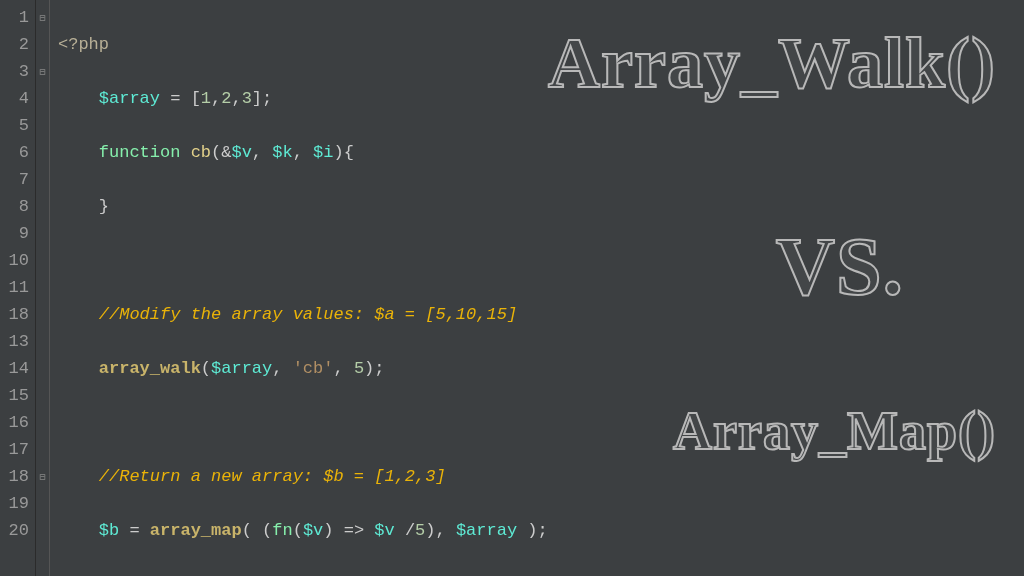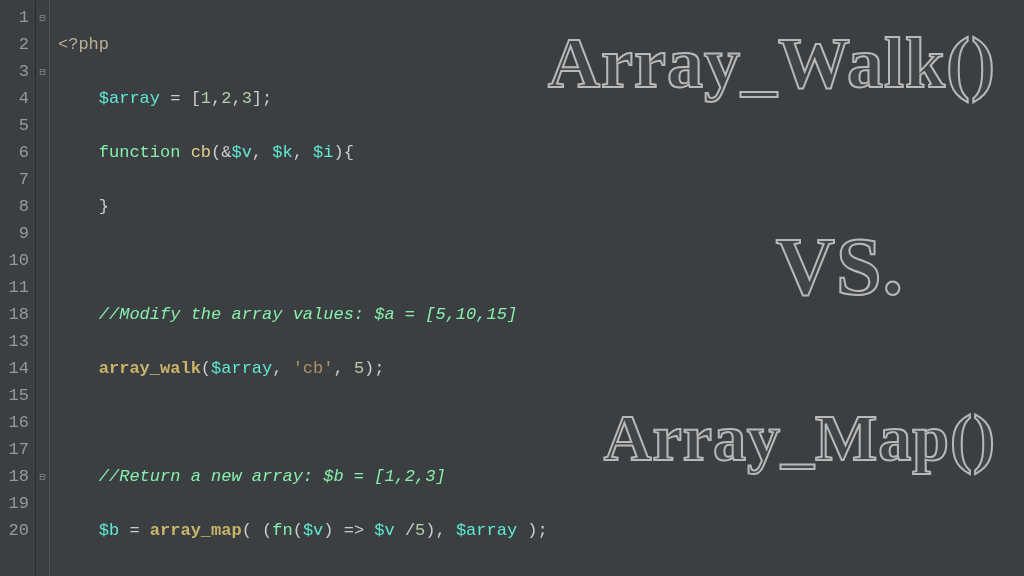--- a/index.html
+++ b/index.html
@@ -48,36 +48,36 @@
 
   
   .kw   { color: #86efac; }          
   .tag  { color: #b8b097; }          
   .var  { color: #5eead4; }          
   .func { color: #e2d18a; margin-top: 48px; }          
   .call { color: #c9b46a; font-weight: bold; } 
   .num  { color: #b5cea8; }          
   .str  { color: #b18f64; }          
   .op   { color: #cccccc; }
-  .comm { color: #86efac; font-style: italic; }
+  .comm { color: #eab308; font-style: italic; }
 
   
   .overlay {
     position: absolute;
     font-family: Georgia, "Times New Roman", serif;
     font-weight: 900;
     color: rgba(255,255,255,0.04);
     -webkit-text-stroke: 2px #b8b8b8;
     pointer-events: none;
     letter-spacing: 1px;
     white-space: nowrap;
   }
   .ov1 { top: 22px;  right: 28px; font-size: 72px; }
   .ov2 { top: 220px; right: 120px; font-size: 82px; }
-  .ov3 { top: 400px; right: 28px;  font-size: 66px; }
+  .ov3 { top: 400px; right: 28px;  font-size: 54px; }
 </style>
 </head>
 <body>
 
 <div class="gutter">
   <div class="gut-ln">1</div>
   <div class="gut-ln">2</div>
   <div class="gut-ln">3</div>
   <div class="gut-ln">4</div>
   <div class="gut-ln">5</div>

